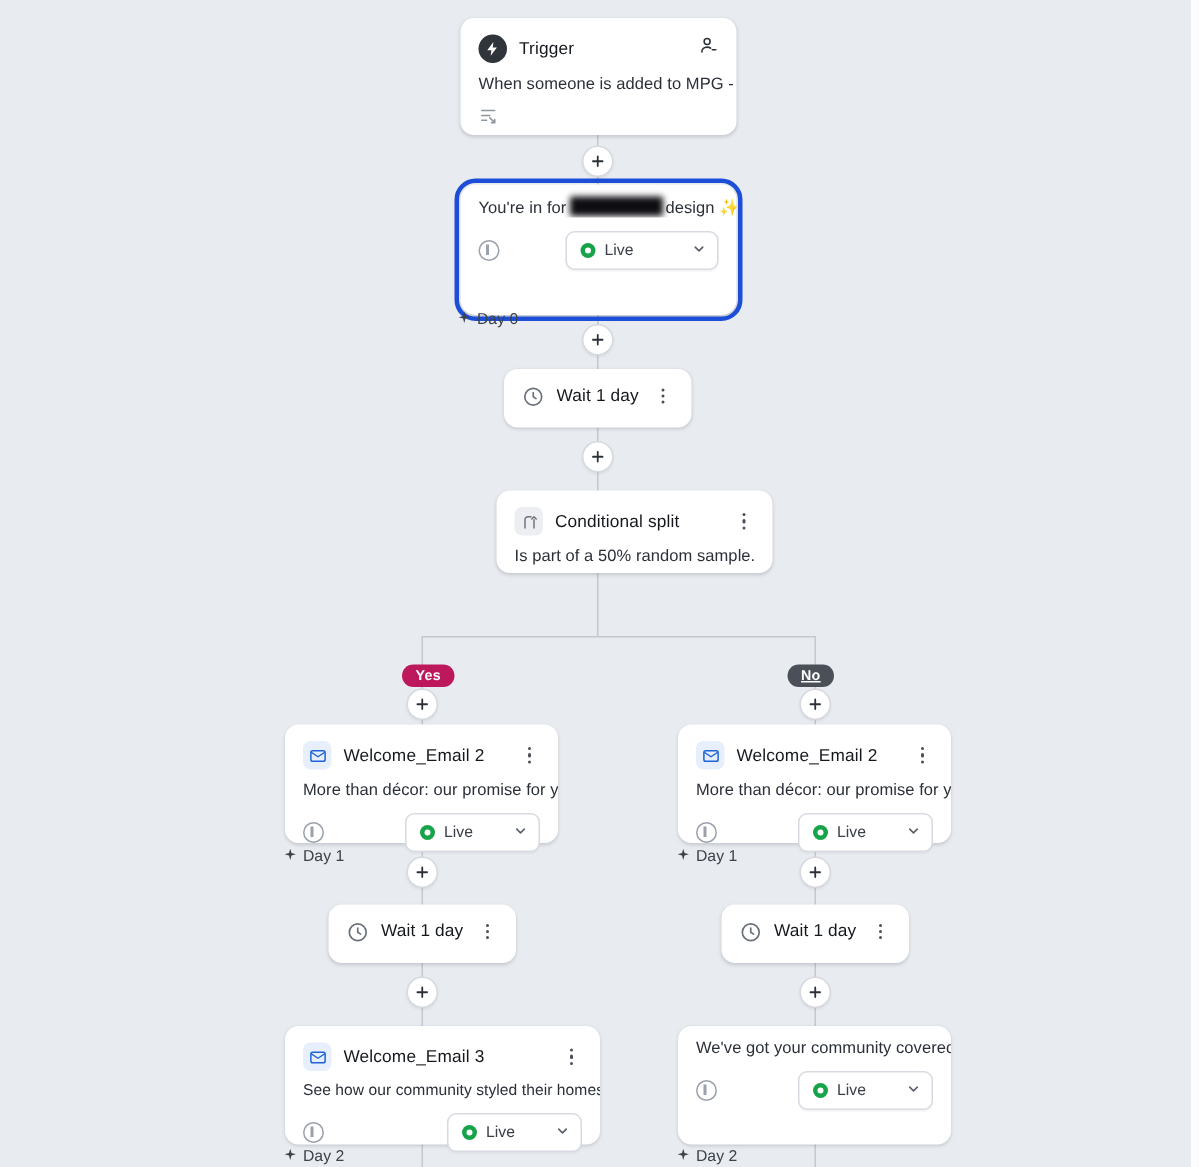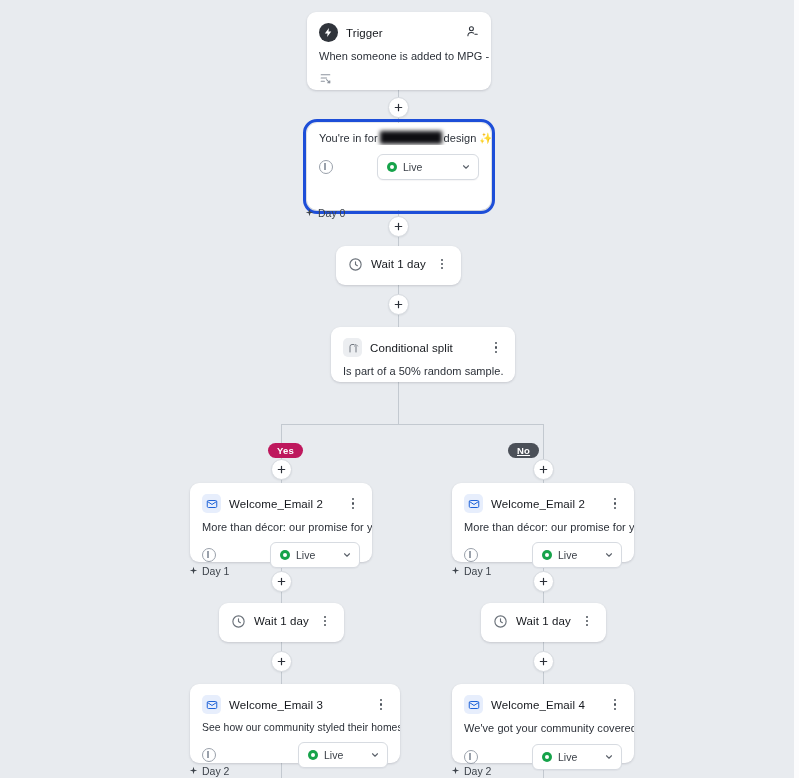--- a/index.html
+++ b/index.html
@@ -335,21 +335,21 @@
       <span class="kebab">
           <i></i>
           <i></i>
           <i></i>
         </span>
     </div>
     <div class="card-body" style="padding-bottom:11px;">Is part of a 50% random sample.</div>
   </div>
 
   <div class="branch-badge yes" style="left:268px; top:443px;">Yes</div>
-  <div class="branch-badge no" style="left:508px; top:443px;text-decoration:underline;">No</div>
+  <div class="branch-badge no" style="left:525px; top:443px;text-decoration:underline;">No</div>
 
   <div class="plus" style="left:271px; top:459px;">
     <svg width="11" height="11" viewBox="0 0 24 24" stroke="#2b3038" stroke-width="2.6" stroke-linecap="round">
         <path d="M12 5v14M5 12h14"></path>
       </svg>
   </div>
   <div class="plus" style="left:533px; top:459px;">
     <svg width="11" height="11" viewBox="0 0 24 24" stroke="#2b3038" stroke-width="2.6" stroke-linecap="round">
         <path d="M12 5v14M5 12h14"></path>
       </svg>
@@ -524,34 +524,20 @@
   <div class="day-label" style="left:189px; top:765px;">
     <span>
       <svg width="9" height="9" viewBox="0 0 24 24" fill="#3c424a">
           <path d="M12 2l2.2 7.8L22 12l-7.8 2.2L12 22l-2.2-7.8L2 12l7.8-2.2z"></path>
         </svg>
     </span>
     <span>Day 2</span>
   </div>
 
   <div class="card" style="left:452px; top:684px; width:182px; height:79px;">
-    <div class="card-head">
-      <span class="chip email">
-        <svg width="12" height="12" viewBox="0 0 24 24" fill="none" stroke="#1f63d8" stroke-width="2" stroke-linejoin="round">
-          <rect x="2.5" y="5" width="19" height="14" rx="2.4"></rect>
-            <path d="M3 7l9 6 9-6"></path>
-        </svg>
-      </span>
-      <span class="card-title">Welcome_Email 4</span>
-      <span class="kebab">
-          <i></i>
-          <i></i>
-          <i></i>
-        </span>
-    </div>
     <div class="card-body">
       <span>We've got your community covered</span>
       <span>📩</span>
     </div>
     <div class="card-foot">
       <span class="metric-icon"></span>
       <span class="live-pill">
         <span class="live-dot"></span>
         <span class="live-text">Live</span>
         <span class="chev">

